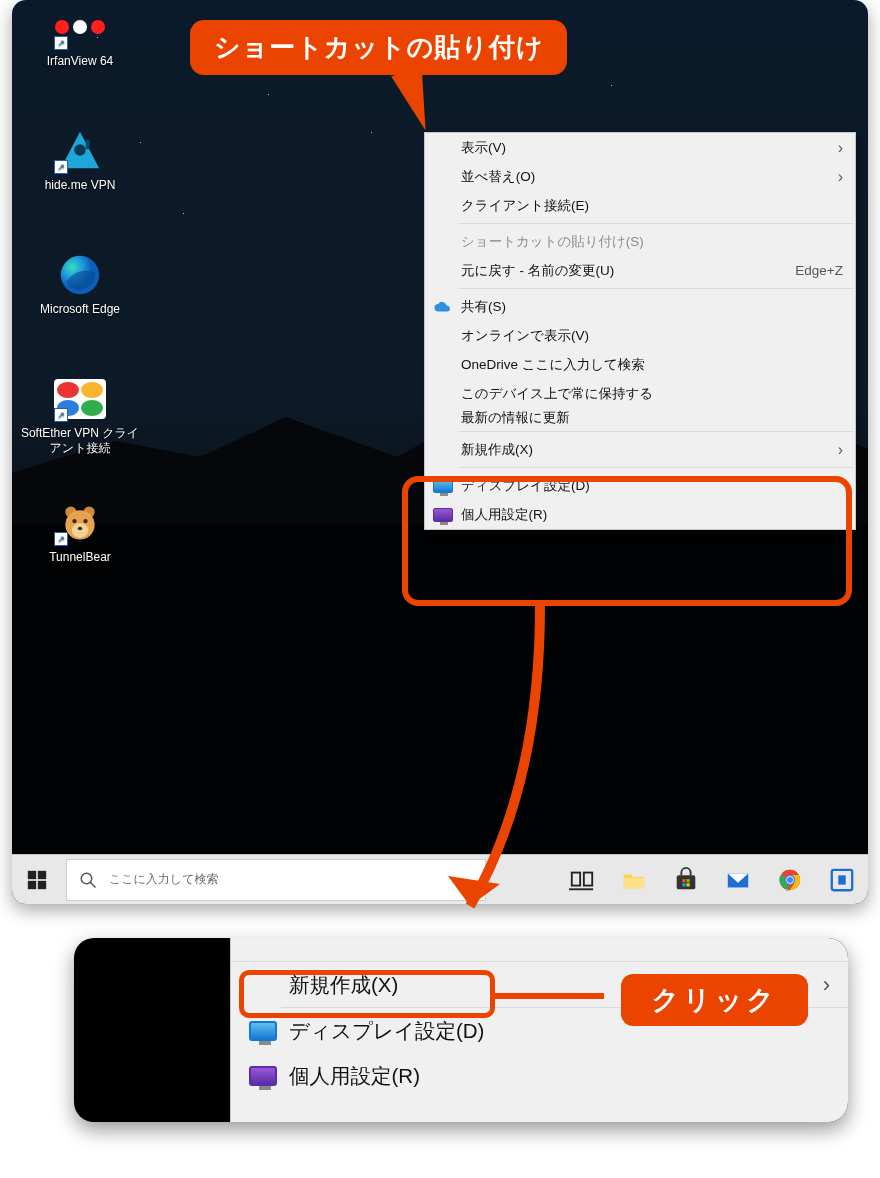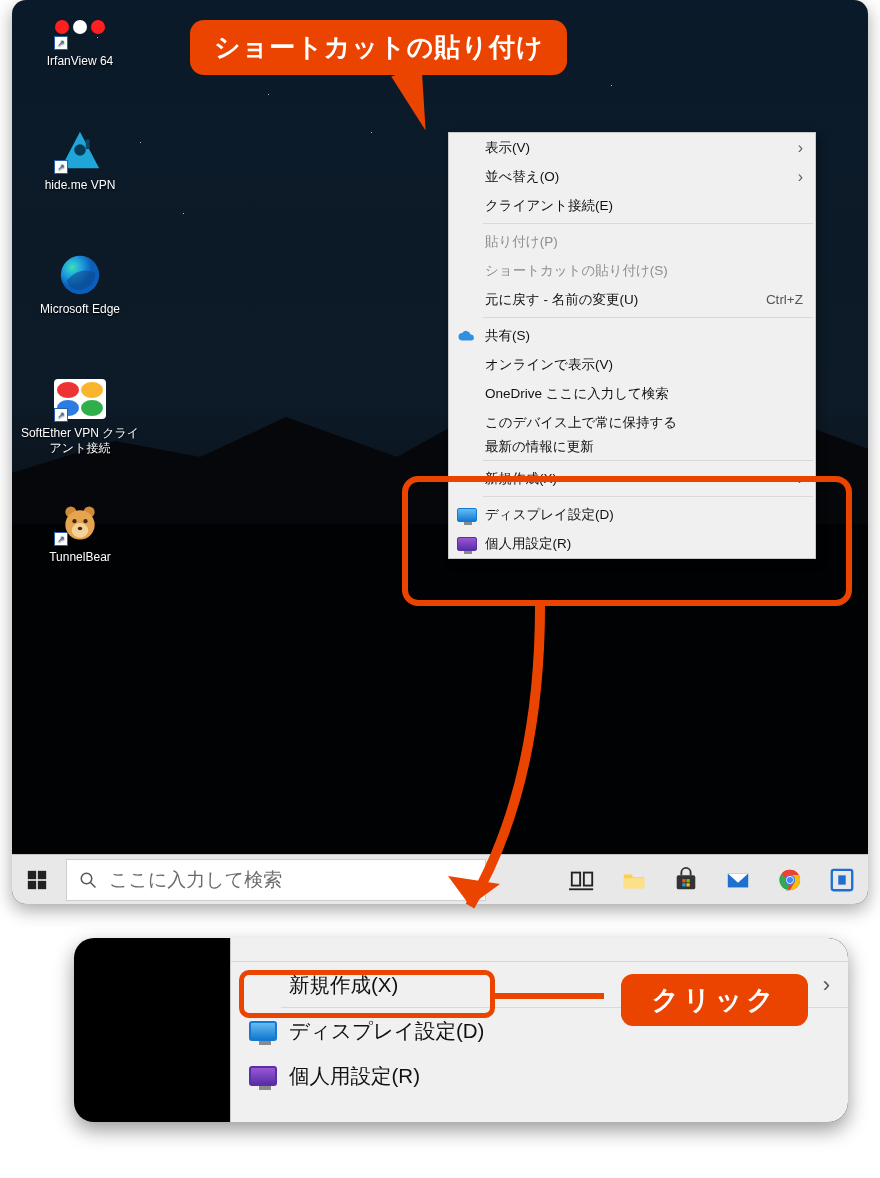--- a/index.html
+++ b/index.html
@@ -82,25 +82,25 @@
   .i-hideme svg { width:46px; height:46px; }
   .i-edge   svg { width:46px; height:46px; }
   .i-softether { width:52px; height:40px; background:#fff; border-radius:4px; display:grid; grid-template:1fr 1fr/1fr 1fr; gap:2px; padding:3px; }
   .i-softether div { border-radius:50%; }
   .i-tunnel svg { width:44px; height:44px; }
 
   
   .ctx {
     position:absolute;
     left:412px; top:132px;
-    width:368px;
+    width:432px;
     background:#f0f0f0;
     border:1px solid #c8c8c8;
     box-shadow:4px 4px 8px rgba(0,0,0,.3);
-    font-size:13.5px; color:#111;margin-left:24px;
+    font-size:13.5px; color:#111;
   }
   .ctx .item {
     height:29px;
     display:flex; align-items:center;
     padding-left:36px; padding-right:12px;
     position:relative;
     white-space:nowrap;
   }
   .ctx .item.disabled { color:#8d8d8d; }
   .ctx .sep   { height:1px; background:#d9d9d9; margin:3px 2px 3px 34px; }
@@ -153,21 +153,21 @@
   .tb-start {
     width:50px; height:50px;
     display:flex; align-items:center; justify-content:center;
     cursor:pointer;
   }
   .tb-start svg { width:20px; height:20px; }
   .tb-search {
     flex:0 0 420px; height:42px; margin:4px 4px;
     background:#fff; border:1px solid #cfcfcf;
     display:flex; align-items:center; padding:0 12px;
-    color:#6b6b6b; font-size:19px; gap:12px;
+    color:#6b6b6b; font-size:12px; gap:12px;
   }
   .tb-search svg { width:18px; height:18px; flex:none; }
   .tb-icons {
     margin-left:auto; display:flex; align-items:center; gap:0;
     height:50px;
   }
   .tb-icons .tbi {
     width:52px; height:50px;
     display:flex; align-items:center; justify-content:center;
     cursor:pointer;
@@ -323,28 +323,25 @@
     </div>
     <div class="item">
       <span>並べ替え(O)</span>
       <span class="arrow">›</span>
     </div>
     <div class="item">
       <span>クライアント接続(E)</span>
     </div>
     <div class="sep"></div>
     <div class="item disabled">
-      <span>貼り付け(P)</span>
-    </div>
-    <div class="item disabled">
       <span>ショートカットの貼り付け(S)</span>
     </div>
     <div class="item">
       <span>元に戻す - 名前の変更(U)</span>
-      <span class="shortcut">Ctrl+Z</span>
+      <span class="shortcut">Edge+Z</span>
     </div>
     <div class="sep"></div>
     <div class="item">
       <span class="micon cloud">
         <svg viewBox="0 0 24 16">
             <path d="M7 14a5 5 0 0 1 0-10 6 6 0 0 1 11 2 4 4 0 0 1 1 8z" fill="#2f8fe0"></path>
           </svg>
       </span>
       <span>共有(S)</span>
     </div>

